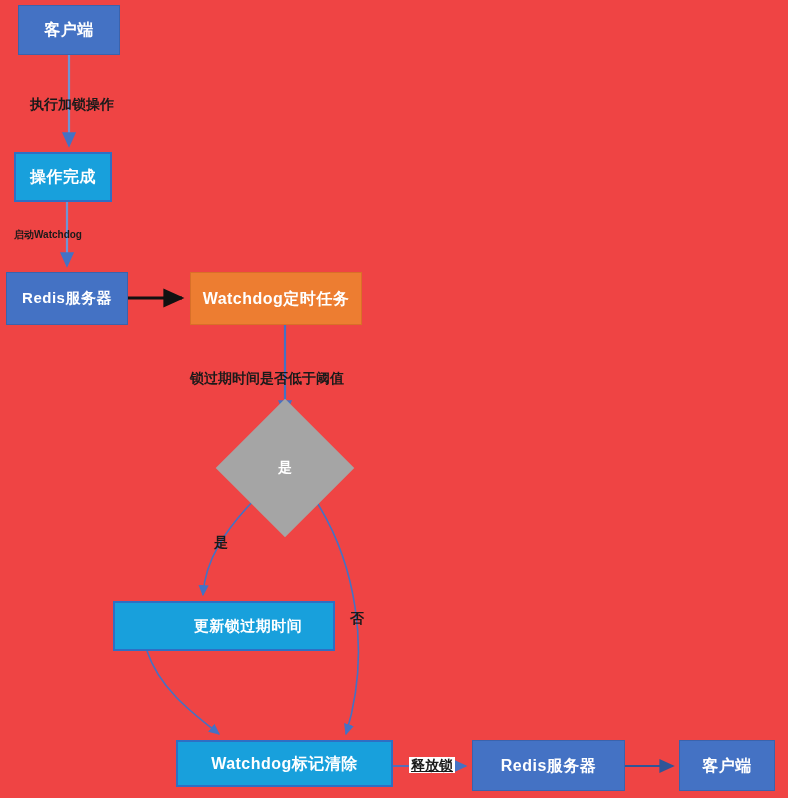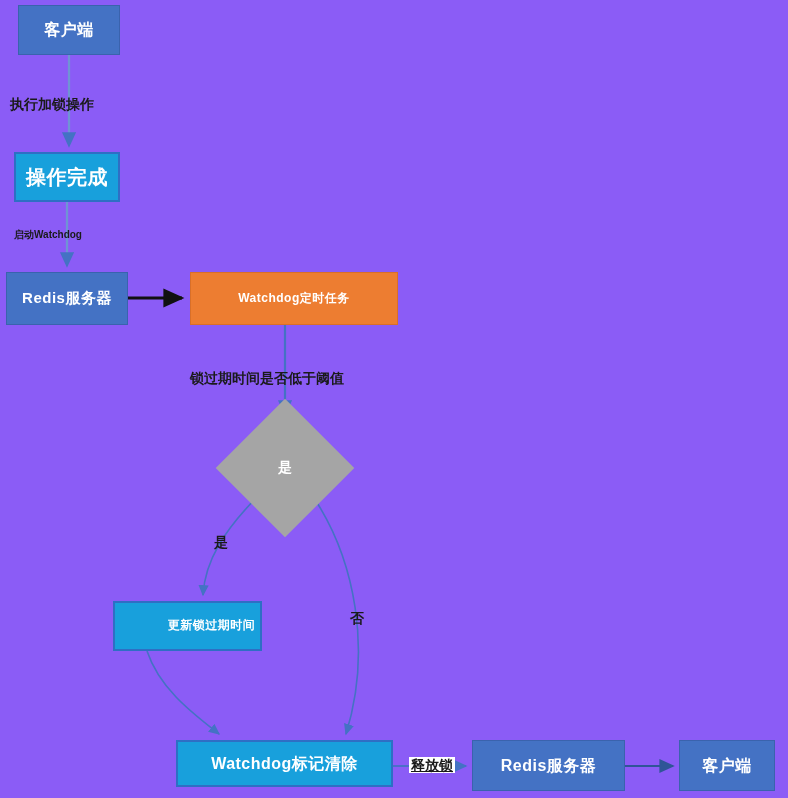--- a/index.html
+++ b/index.html
@@ -4,21 +4,21 @@
 <style>
   html, body {
     margin: 0;
     padding: 0;
     background: #ffffff;
   }
   #canvas {
     position: relative;
     width: 788px;
     height: 798px;
-    background: #8b5cf6;
+    background: #ef4444;
     font-family: "Liberation Sans", "DejaVu Sans", sans-serif;
     overflow: hidden;
   }
   svg.edges {
     position: absolute;
     left: 0;
     top: 0;
     width: 788px;
     height: 798px;
     pointer-events: none;
@@ -118,56 +118,56 @@
     <path d="M393,766 L412,766" fill="none" stroke="#4472C4" stroke-width="1.8"></path>
     <path d="M455,766 L466,766" fill="none" stroke="#4472C4" stroke-width="1.8" marker-end="url(#arrow-blue)"></path>
 
     <path d="M625,766 L673,766" fill="none" stroke="#2F5597" stroke-width="2.2" marker-end="url(#arrow-navy)"></path>
   </svg>
 
   <div class="node node-blue" style="left:18px; top:5px; width:102px; height:50px; font-size:16px;">
     <span>客户端</span>
   </div>
 
-  <div class="node node-cyan" style="left:14px; top:152px; width:106px; height:50px; font-size:20px;">
+  <div class="node node-cyan" style="left:14px; top:152px; width:98px; height:50px; font-size:16px;">
     <span>操作完成</span>
   </div>
 
   <div class="node node-blue" style="left:6px; top:272px; width:122px; height:53px; font-size:15px;">
     <span>Redis服务器</span>
   </div>
 
-  <div class="node node-orange" style="left:190px; top:272px; width:208px; height:53px; font-size:12px;">
+  <div class="node node-orange" style="left:190px; top:272px; width:172px; height:53px; font-size:16px;">
     <span>Watchdog定时任务</span>
   </div>
 
   <div class="diamond-wrap" style="left:236px; top:419px; width:98px; height:98px;">
     <div class="diamond-shape"></div>
     <div class="diamond-label" style="font-size:14px;">
       <span>是</span>
     </div>
   </div>
 
-  <div class="node node-cyan" style="left:113px; top:601px; width:149px; height:50px; font-size:12px;padding-left:48px;">
+  <div class="node node-cyan" style="left:113px; top:601px; width:222px; height:50px; font-size:15px;padding-left:48px;">
     <span>更新锁过期时间</span>
   </div>
 
   <div class="node node-cyan" style="left:176px; top:740px; width:217px; height:47px; font-size:16px;">
     <span>Watchdog标记清除</span>
   </div>
 
   <div class="node node-blue" style="left:472px; top:740px; width:153px; height:51px; font-size:16px;">
     <span>Redis服务器</span>
   </div>
 
   <div class="node node-blue" style="left:679px; top:740px; width:96px; height:51px; font-size:16px;">
     <span>客户端</span>
   </div>
 
-  <div class="edge-label" style="left:10px; top:97px; font-size:14px;text-align:right;">执行加锁操作</div>
+  <div class="edge-label" style="left:30px; top:97px; font-size:14px;text-align:right;">执行加锁操作</div>
 
   <div class="edge-label" style="left:14px; top:230px; font-size:10px;">启动Watchdog</div>
 
   <div class="edge-label" style="left:190px; top:371px; font-size:14px;">锁过期时间是否低于阈值</div>
 
   <div class="edge-label" style="left:214px; top:535px; font-size:14px;">是</div>
 
   <div class="edge-label" style="left:350px; top:611px; font-size:14px;">否</div>
 
   <div class="edge-label boxed" style="left:409px; top:757px; font-size:14px;text-decoration:underline;">释放锁</div>

